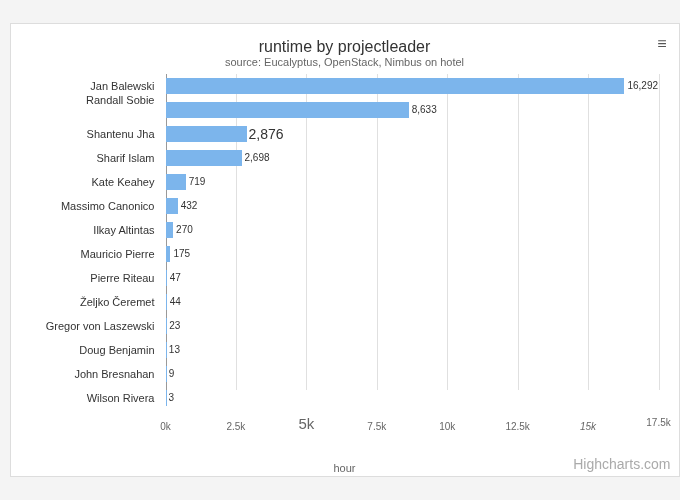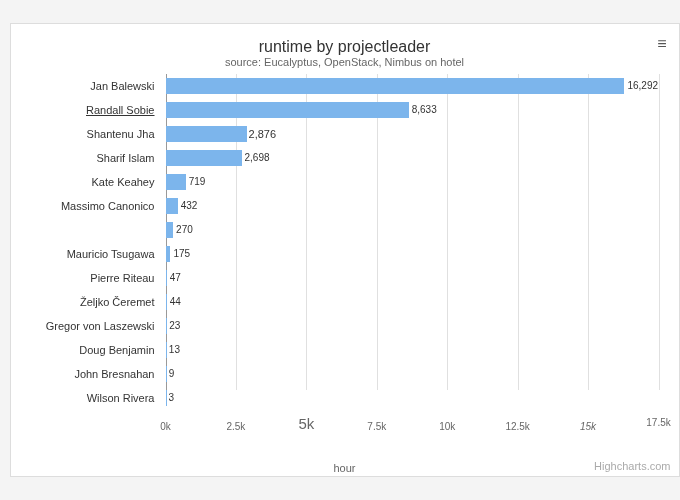--- a/index.html
+++ b/index.html
@@ -52,21 +52,21 @@
     .x-axis-label {
       text-align: center;
       font-size: 11px;
       color: #666;
       margin-top: 28px;
     }
     .highcharts-credit {
       position: absolute;
       bottom: 4px;
       right: 8px;
-      font-size: 11px;
+      font-size: 14px;
       color: #aaa;
       text-align: center;
     }
   </style>
 </head>
 <body>
 
 <div class="chart-container">
   <h2 class="chart-title">runtime by projectleader</h2>
   <p class="chart-subtitle">source: Eucalyptus, OpenStack, Nimbus on hotel</p>
@@ -83,21 +83,21 @@
         <div style="position: absolute; left: 71.4286%; top: 0px; bottom: 22px; width: 1px; background: rgb(224, 224, 224);"></div>
         <div style="position: absolute; left: 85.7143%; top: 0px; bottom: 22px; width: 1px; background: rgb(224, 224, 224);"></div>
         <div style="position: absolute; left: 100%; top: 0px; bottom: 22px; width: 1px; background: rgb(224, 224, 224);"></div>
       </div>
     <div id="bars-container" style="position:absolute;left:145px;right:10px;top:0;bottom:22px;">
         <div style="position: absolute; top: 3.6px; height: 16.8px; left: 0px; width: 93.0971%; background: rgb(124, 181, 236);"></div>
         <div style="position: absolute; top: 3.6px; height: 16.8px; left: 93.0971%; padding-left: 3px; font-size: 10px; color: rgb(51, 51, 51); display: flex; align-items: center; white-space: nowrap;">16,292</div>
         <div style="position: absolute; top: 27.6px; height: 16.8px; left: 0px; width: 49.3314%; background: rgb(124, 181, 236);"></div>
         <div style="position: absolute; top: 27.6px; height: 16.8px; left: 49.3314%; padding-left: 3px; font-size: 10px; color: rgb(51, 51, 51); display: flex; align-items: center; white-space: nowrap;">8,633</div>
         <div style="position: absolute; top: 51.6px; height: 16.8px; left: 0px; width: 16.4343%; background: rgb(124, 181, 236);"></div>
-        <div style="position: absolute; top: 51.6px; height: 16.8px; left: 16.4343%; padding-left: 2px; font-size: 11px; color: rgb(51, 51, 51); display: flex; align-items: center; white-space: nowrap;">2,876</div>
+        <div style="position: absolute; top: 51.6px; height: 16.8px; left: 16.4343%; padding-left: 2px; font-size: 14px; color: rgb(51, 51, 51); display: flex; align-items: center; white-space: nowrap;">2,876</div>
         <div style="position: absolute; top: 75.6px; height: 16.8px; left: 0px; width: 15.4171%; background: rgb(124, 181, 236);"></div>
         <div style="position: absolute; top: 75.6px; height: 16.8px; left: 15.4171%; padding-left: 3px; font-size: 10px; color: rgb(51, 51, 51); display: flex; align-items: center; white-space: nowrap;">2,698</div>
         <div style="position: absolute; top: 99.6px; height: 16.8px; left: 0px; width: 4.10857%; background: rgb(124, 181, 236);"></div>
         <div style="position: absolute; top: 99.6px; height: 16.8px; left: 4.10857%; padding-left: 3px; font-size: 10px; color: rgb(51, 51, 51); display: flex; align-items: center; white-space: nowrap;">719</div>
         <div style="position: absolute; top: 123.6px; height: 16.8px; left: 0px; width: 2.46857%; background: rgb(124, 181, 236);"></div>
         <div style="position: absolute; top: 123.6px; height: 16.8px; left: 2.46857%; padding-left: 3px; font-size: 10px; color: rgb(51, 51, 51); display: flex; align-items: center; white-space: nowrap;">432</div>
         <div style="position: absolute; top: 147.6px; height: 16.8px; left: 0px; width: 1.54286%; background: rgb(124, 181, 236);"></div>
         <div style="position: absolute; top: 147.6px; height: 16.8px; left: 1.54286%; padding-left: 3px; font-size: 10px; color: rgb(51, 51, 51); display: flex; align-items: center; white-space: nowrap;">270</div>
         <div style="position: absolute; top: 171.6px; height: 16.8px; left: 0px; width: 1%; background: rgb(124, 181, 236);"></div>
         <div style="position: absolute; top: 171.6px; height: 16.8px; left: 1%; padding-left: 3px; font-size: 10px; color: rgb(51, 51, 51); display: flex; align-items: center; white-space: nowrap;">175</div>
@@ -109,26 +109,27 @@
         <div style="position: absolute; top: 243.6px; height: 16.8px; left: 0.131429%; padding-left: 3px; font-size: 10px; color: rgb(51, 51, 51); display: flex; align-items: center; white-space: nowrap;">23</div>
         <div style="position: absolute; top: 267.6px; height: 16.8px; left: 0px; width: 0.0742857%; background: rgb(124, 181, 236);"></div>
         <div style="position: absolute; top: 267.6px; height: 16.8px; left: 0.0742857%; padding-left: 3px; font-size: 10px; color: rgb(51, 51, 51); display: flex; align-items: center; white-space: nowrap;">13</div>
         <div style="position: absolute; top: 291.6px; height: 16.8px; left: 0px; width: 0.0514285%; background: rgb(124, 181, 236);"></div>
         <div style="position: absolute; top: 291.6px; height: 16.8px; left: 0.0514285%; padding-left: 3px; font-size: 10px; color: rgb(51, 51, 51); display: flex; align-items: center; white-space: nowrap;">9</div>
         <div style="position: absolute; top: 315.6px; height: 16.8px; left: 0px; width: 0.0171428%; background: rgb(124, 181, 236);"></div>
         <div style="position: absolute; top: 315.6px; height: 16.8px; left: 0.0171428%; padding-left: 3px; font-size: 10px; color: rgb(51, 51, 51); display: flex; align-items: center; white-space: nowrap;">3</div>
       </div>
     <div id="labels-container" style="position:absolute;left:0;width:140px;top:0;bottom:22px;">
         <div style="position: absolute; top: 0px; height: 24px; width: 140px; text-align: right; padding-right: 6px; font-size: 11px; color: rgb(51, 51, 51); display: flex; align-items: center; justify-content: flex-end;">Jan Balewski</div>
-        <div style="position: absolute; top: 24px; height: 24px; width: 140px; text-align: right; padding-right: 6px; font-size: 11px; color: rgb(51, 51, 51); display: flex; align-items: center; justify-content: flex-end; text-decoration: underline;">Randall Sobie</div>
+        <div style="position: absolute; top: 14px; height: 24px; width: 140px; text-align: right; padding-right: 6px; font-size: 11px; color: rgb(51, 51, 51); display: flex; align-items: center; justify-content: flex-end;">Randall Sobie</div>
         <div style="position: absolute; top: 48px; height: 24px; width: 140px; text-align: right; padding-right: 6px; font-size: 11px; color: rgb(51, 51, 51); display: flex; align-items: center; justify-content: flex-end;">Shantenu Jha</div>
         <div style="position: absolute; top: 72px; height: 24px; width: 140px; text-align: right; padding-right: 6px; font-size: 11px; color: rgb(51, 51, 51); display: flex; align-items: center; justify-content: flex-end;">Sharif Islam</div>
         <div style="position: absolute; top: 96px; height: 24px; width: 140px; padding-right: 6px; font-size: 11px; color: rgb(51, 51, 51); display: flex; align-items: center; justify-content: flex-end;">Kate Keahey</div>
         <div style="position: absolute; top: 120px; height: 24px; width: 140px; text-align: right; padding-right: 6px; font-size: 11px; color: rgb(51, 51, 51); display: flex; align-items: center; justify-content: flex-end;">Massimo Canonico</div>
-        <div style="position: absolute; top: 168px; height: 24px; width: 140px; text-align: right; padding-right: 6px; font-size: 11px; color: rgb(51, 51, 51); display: flex; align-items: center; justify-content: flex-end;">Mauricio Tsugawa</div>
+        <div style="position: absolute; top: 144px; height: 24px; width: 140px; text-align: right; padding-right: 6px; font-size: 11px; color: rgb(51, 51, 51); display: flex; align-items: center; justify-content: flex-end;">Ilkay Altintas</div>
+        <div style="position: absolute; top: 168px; height: 24px; width: 140px; text-align: right; padding-right: 6px; font-size: 11px; color: rgb(51, 51, 51); display: flex; align-items: center; justify-content: flex-end;">Mauricio Pierre</div>
         <div style="position: absolute; top: 192px; height: 24px; width: 140px; text-align: right; padding-right: 6px; font-size: 11px; color: rgb(51, 51, 51); display: flex; align-items: center; justify-content: flex-end;">Pierre Riteau</div>
         <div style="position: absolute; top: 216px; height: 24px; width: 140px; text-align: right; padding-right: 6px; font-size: 11px; color: rgb(51, 51, 51); display: flex; align-items: center; justify-content: flex-end;">Željko Čeremet</div>
         <div style="position: absolute; top: 240px; height: 24px; width: 140px; text-align: right; padding-right: 6px; font-size: 11px; color: rgb(51, 51, 51); display: flex; align-items: center; justify-content: flex-end;">Gregor von Laszewski</div>
         <div style="position: absolute; top: 264px; height: 24px; width: 140px; text-align: right; padding-right: 6px; font-size: 11px; color: rgb(51, 51, 51); display: flex; align-items: center; justify-content: flex-end;">Doug Benjamin</div>
         <div style="position: absolute; top: 288px; height: 24px; width: 140px; text-align: right; padding-right: 6px; font-size: 11px; color: rgb(51, 51, 51); display: flex; align-items: center; justify-content: flex-end;">John Bresnahan</div>
         <div style="position: absolute; top: 312px; height: 24px; width: 140px; text-align: right; padding-right: 6px; font-size: 11px; color: rgb(51, 51, 51); display: flex; align-items: center; justify-content: flex-end;">Wilson Rivera</div>
       </div>
     <div id="xaxis-labels" style="position:absolute;left:145px;right:10px;bottom:0;height:20px;">
         <div style="position: absolute; left: 0%; transform: translateX(-50%); font-size: 10px; color: rgb(102, 102, 102); bottom: 2px;">0k</div>
         <div style="position: absolute; left: 14.2857%; transform: translateX(-50%); font-size: 10px; color: rgb(102, 102, 102); bottom: 2px;">2.5k</div>

